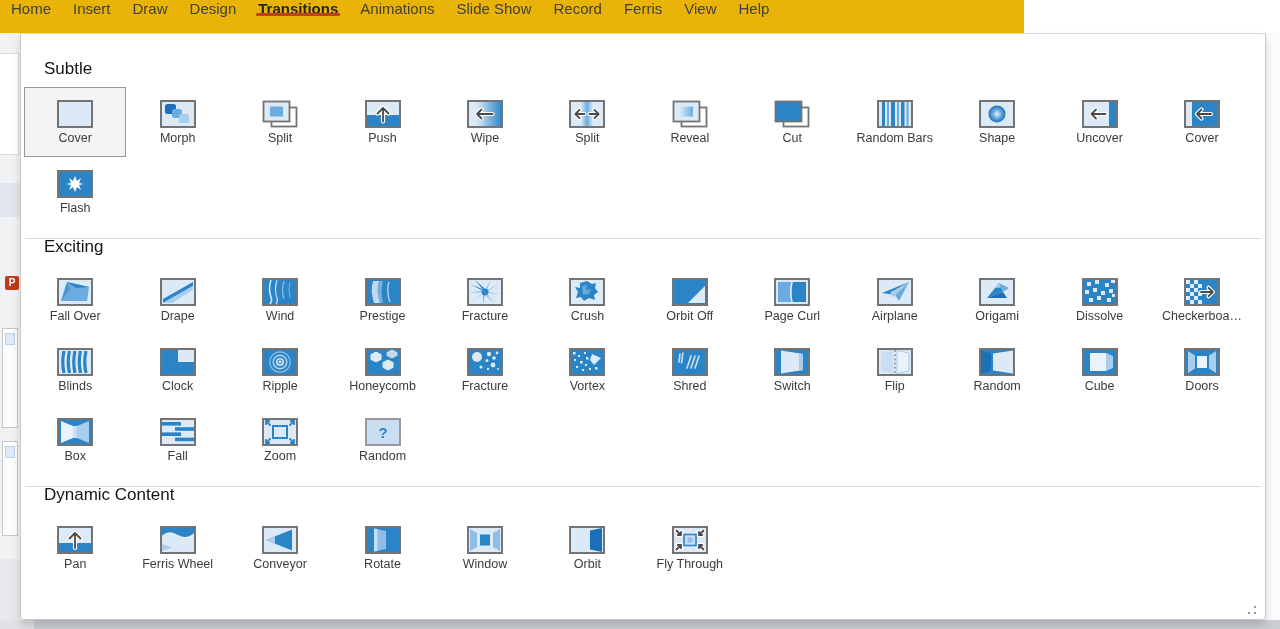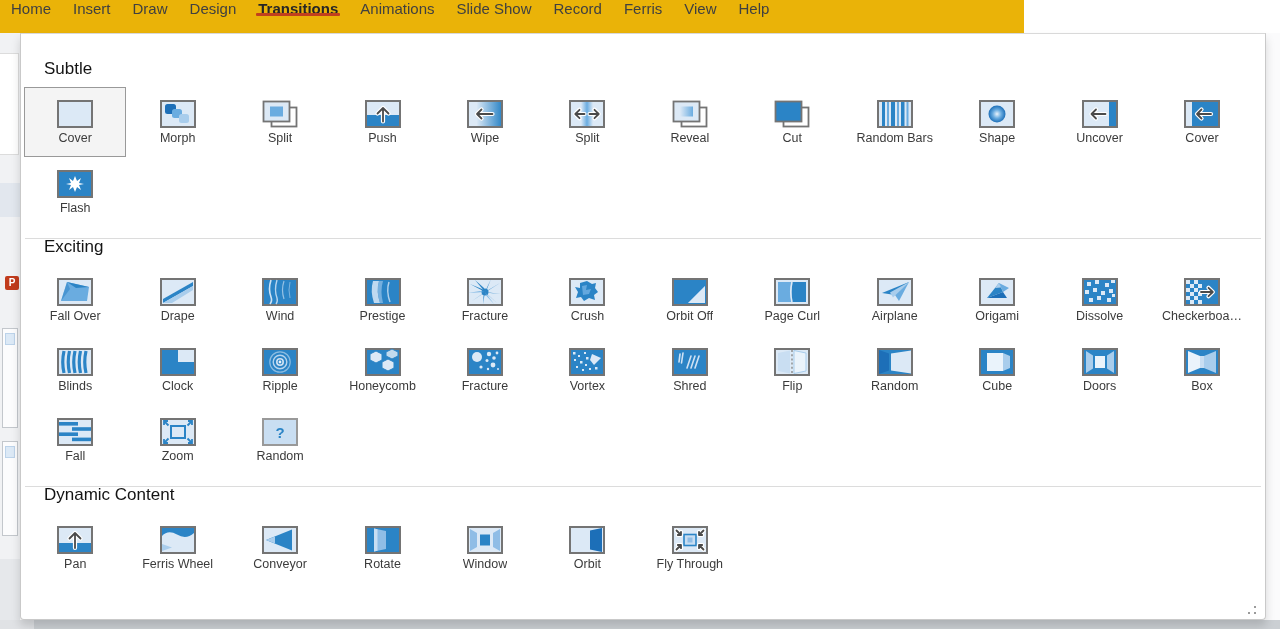--- a/index.html
+++ b/index.html
@@ -539,20 +539,30 @@
               <path d="M24 9 L20 21"></path>
               <path d="M28 9 L24 21"></path>
             </g>
           </svg>
         </div>
         <div class="label">Shred</div>
       </div>
       <div class="cell">
         <div class="ticon-wrap">
           <svg width="38" height="30" viewBox="0 0 38 30">
+            <rect x="2" y="2" width="34" height="26" fill="#2b84c6" stroke="#747474" stroke-width="2"></rect>
+            <polygon points="8,3.5 30,7 30,23 8,26.5" fill="#dce9f6"></polygon>
+            <polygon points="26,6.3 30,7 30,23 26,23.7" fill="#a9cdec"></polygon>
+          </svg>
+        </div>
+        <div class="label">Switch</div>
+      </div>
+      <div class="cell">
+        <div class="ticon-wrap">
+          <svg width="38" height="30" viewBox="0 0 38 30">
             <rect x="2" y="2" width="34" height="26" fill="#dce9f6" stroke="#747474" stroke-width="2"></rect>
             <polygon points="5,6 17,3.5 17,26.5 5,24" fill="#c9def2"></polygon>
             <polygon points="21,3.5 33,6 33,24 21,26.5" fill="#eaf3fb" stroke="#a9cdec" stroke-width="1"></polygon>
             <path d="M19 3 V27" stroke="#8a8a8a" stroke-width="1.4" stroke-dasharray="2 2.2"></path>
           </svg>
         </div>
         <div class="label">Flip</div>
       </div>
       <div class="cell">
         <div class="ticon-wrap">

